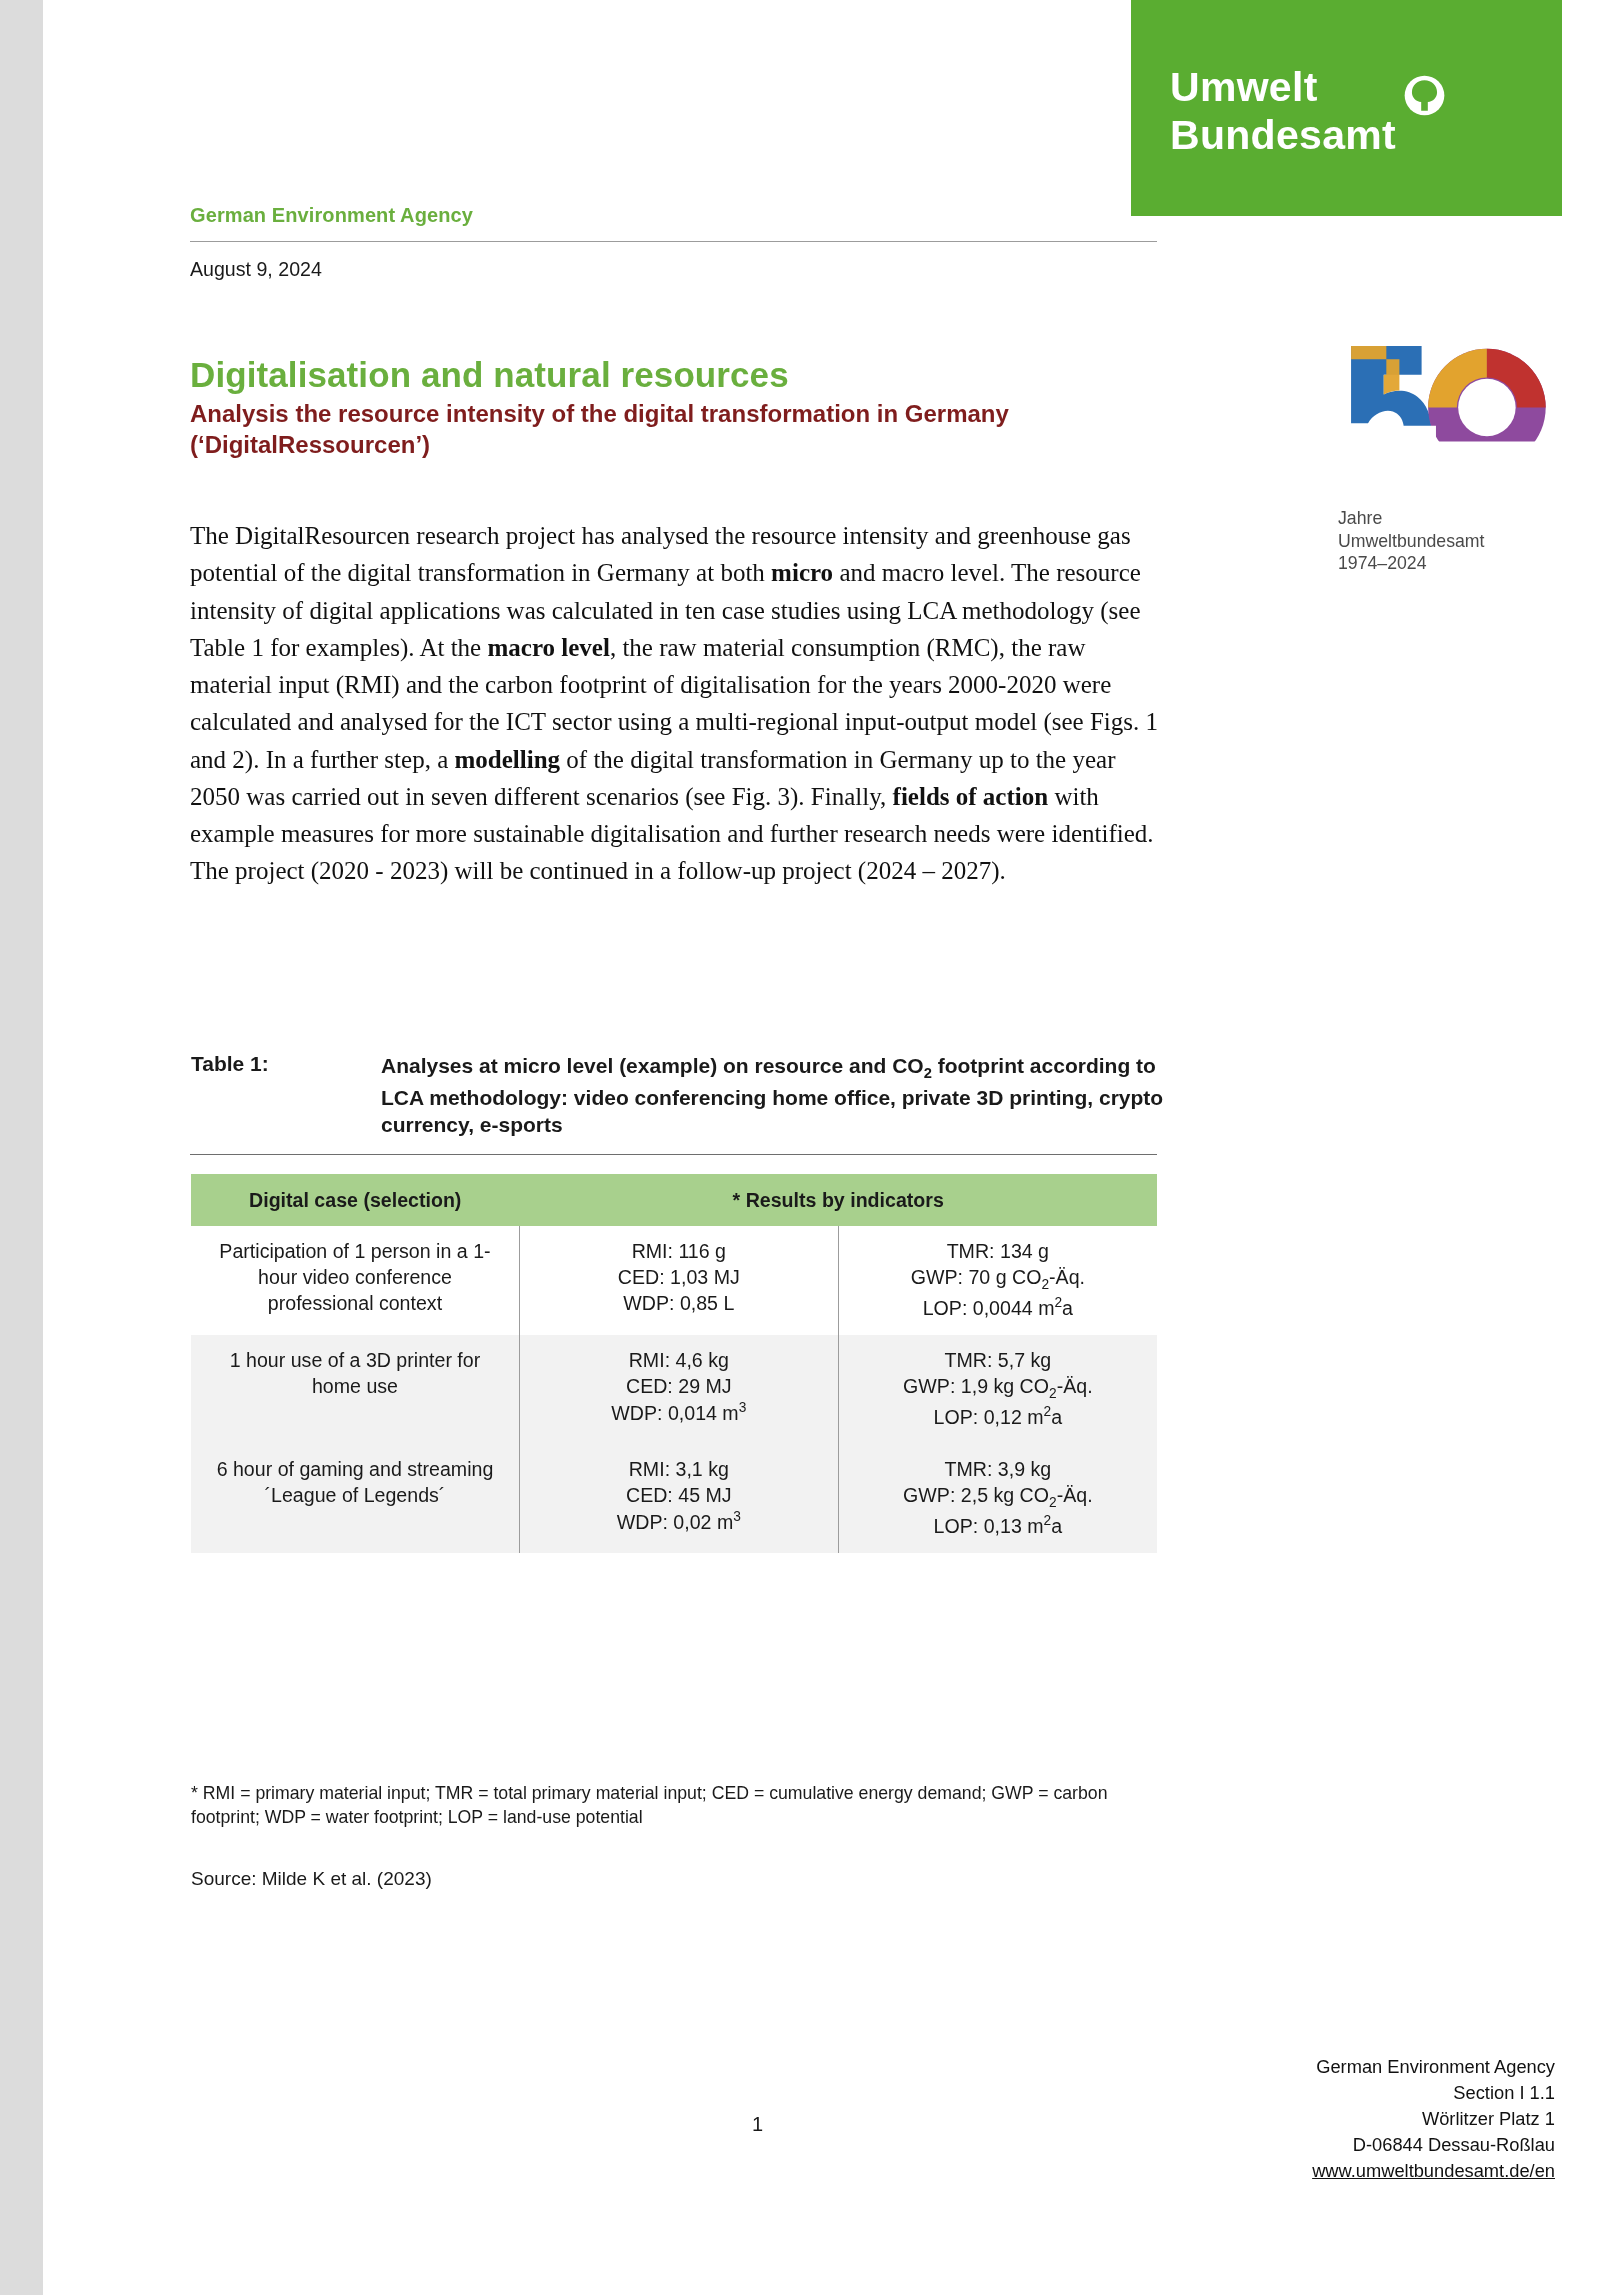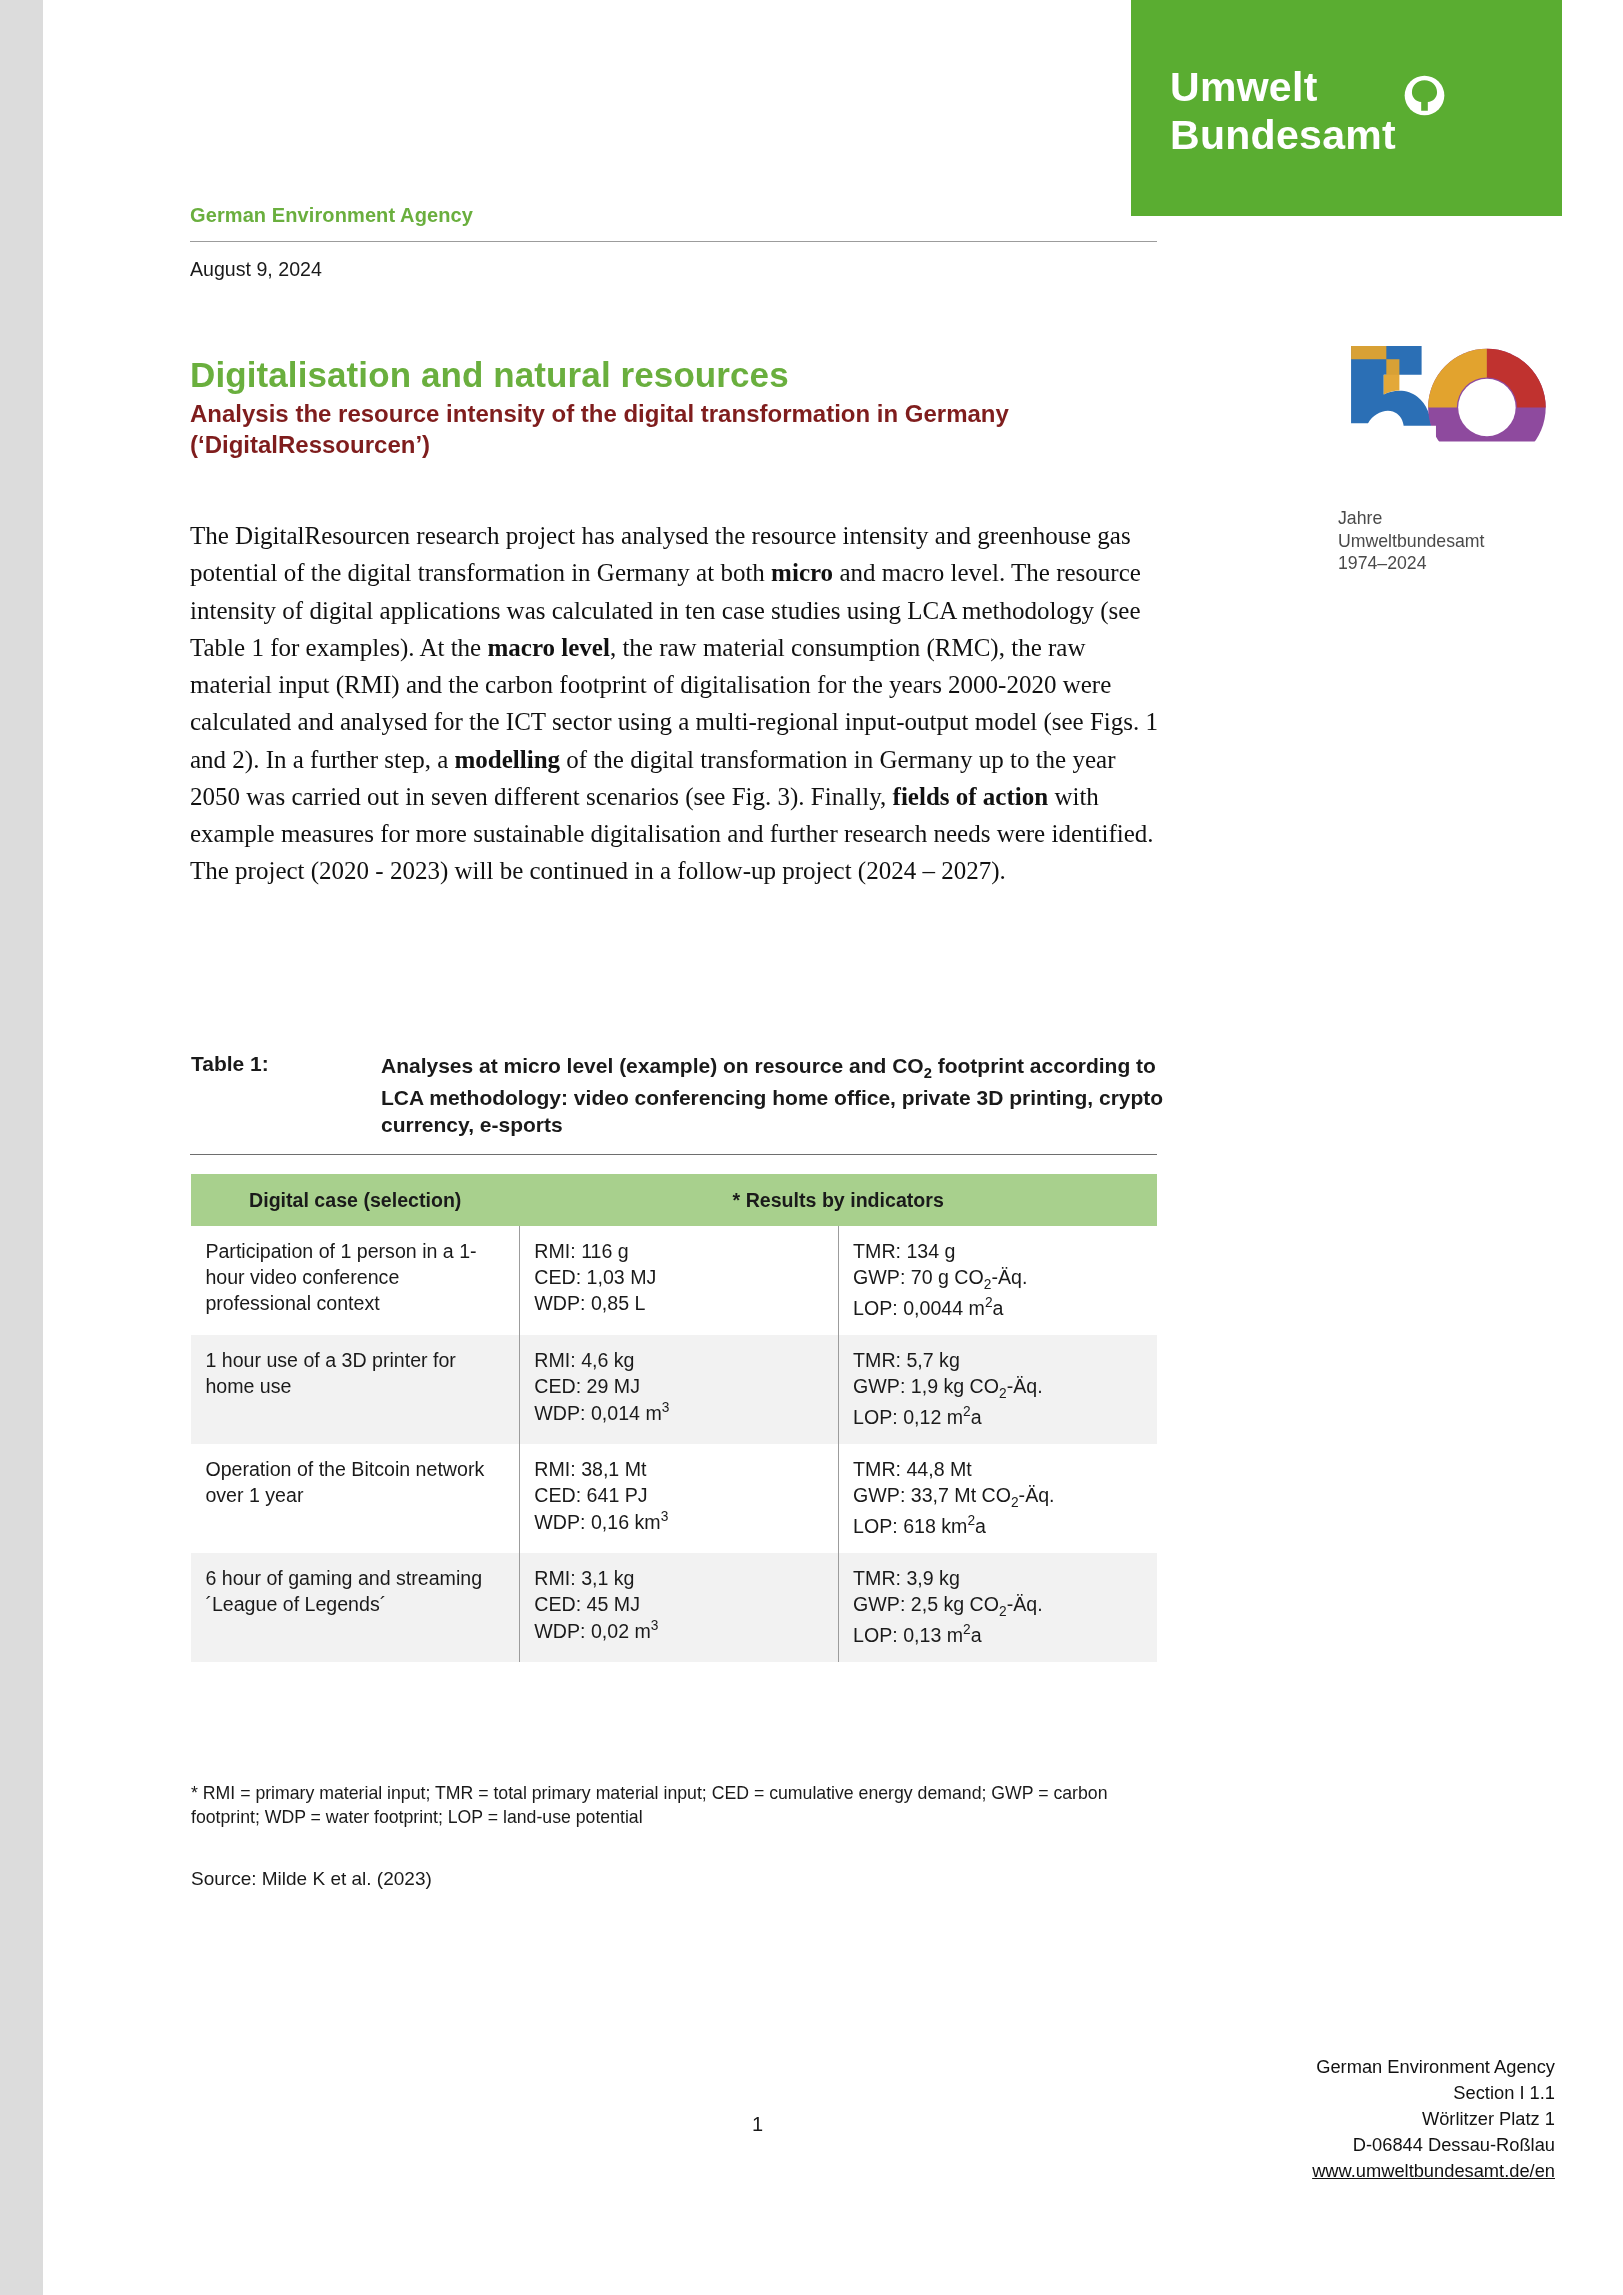--- a/index.html
+++ b/index.html
@@ -151,20 +151,21 @@
     background: #6e6e6e;
   }
   
   table.data {
     position: absolute;
     left: 191px;
     top: 1174px;
     width: 966px;
     border-collapse: collapse;
     font-size: 19.6px;
+    text-align: center;
   }
   table.data th, table.data td {
     vertical-align: top;
     padding: 11.8px 14.4px 14.4px 14.4px;
     line-height: 1.33;
     border: none;
   }
   table.data thead th {
     background: #a8d08d;
     font-weight: bold;
@@ -286,25 +287,20 @@
       <tr>
         <td>Participation of 1 person in a 1-hour video conference professional context</td>
         <td class="cellsep">RMI: 116 g<br>CED: 1,03 MJ<br>WDP: 0,85 L</td>
         <td class="cellsep">TMR: 134 g<br>GWP: 70 g CO<sub>2</sub>-Äq.<br>LOP: 0,0044 m<sup>2</sup>a</td>
       </tr>
       <tr class="alt">
         <td>1 hour use of a 3D printer for home use</td>
         <td class="cellsep">RMI: 4,6 kg<br>CED: 29 MJ<br>WDP: 0,014 m<sup>3</sup></td>
         <td class="cellsep">TMR: 5,7 kg<br>GWP: 1,9 kg CO<sub>2</sub>-Äq.<br>LOP: 0,12 m<sup>2</sup>a</td>
       </tr>
-      <tr>
-        <td>Operation of the Bitcoin network over 1 year</td>
-        <td class="cellsep">RMI: 38,1 Mt<br>CED: 641 PJ<br>WDP: 0,16 km<sup>3</sup></td>
-        <td class="cellsep">TMR: 44,8 Mt<br>GWP: 33,7 Mt CO<sub>2</sub>-Äq.<br>LOP: 618 km<sup>2</sup>a</td>
-      </tr>
       <tr class="alt">
         <td>6 hour of gaming and streaming ´League of Legends´</td>
         <td class="cellsep">RMI: 3,1 kg<br>CED: 45 MJ<br>WDP: 0,02 m<sup>3</sup></td>
         <td class="cellsep">TMR: 3,9 kg<br>GWP: 2,5 kg CO<sub>2</sub>-Äq.<br>LOP: 0,13 m<sup>2</sup>a</td>
       </tr>
     </tbody>
   </table>
 
   <div class="footnote">* RMI = primary material input; TMR = total primary material input; CED = cumulative energy demand; GWP = carbon footprint; WDP = water footprint; LOP = land-use potential</div>
   <div class="source">Source: Milde K et al. (2023)</div>

